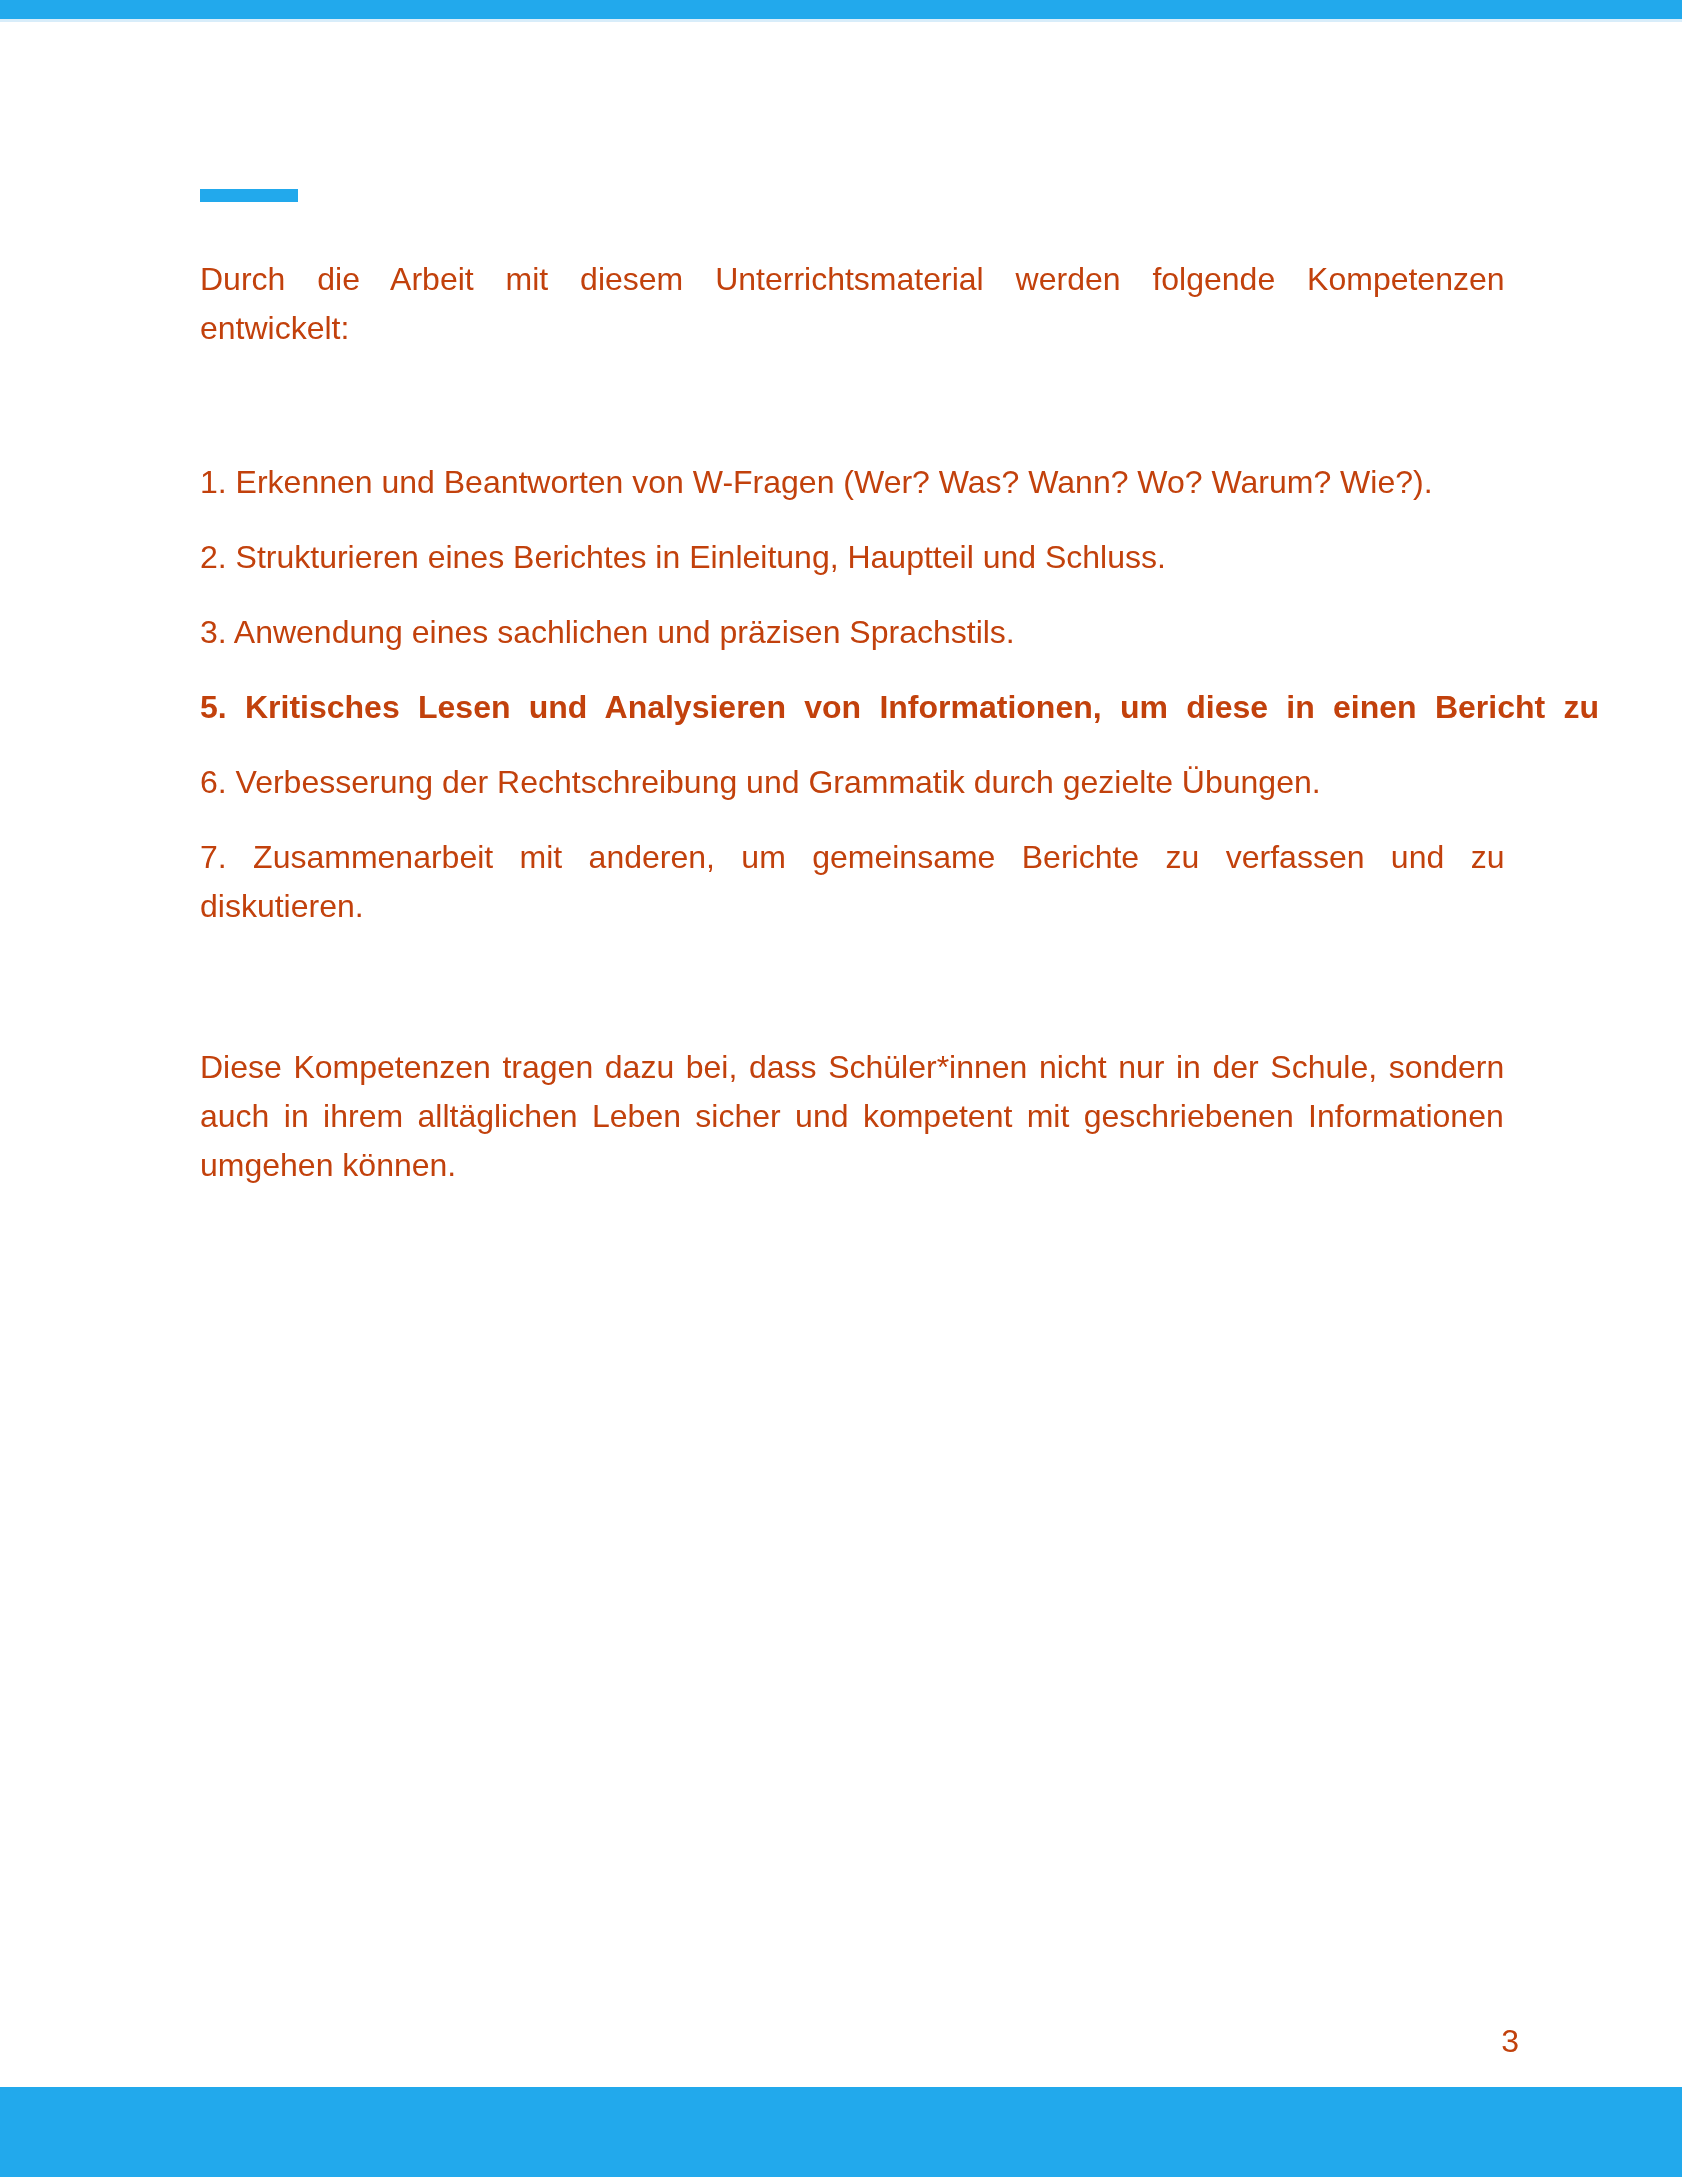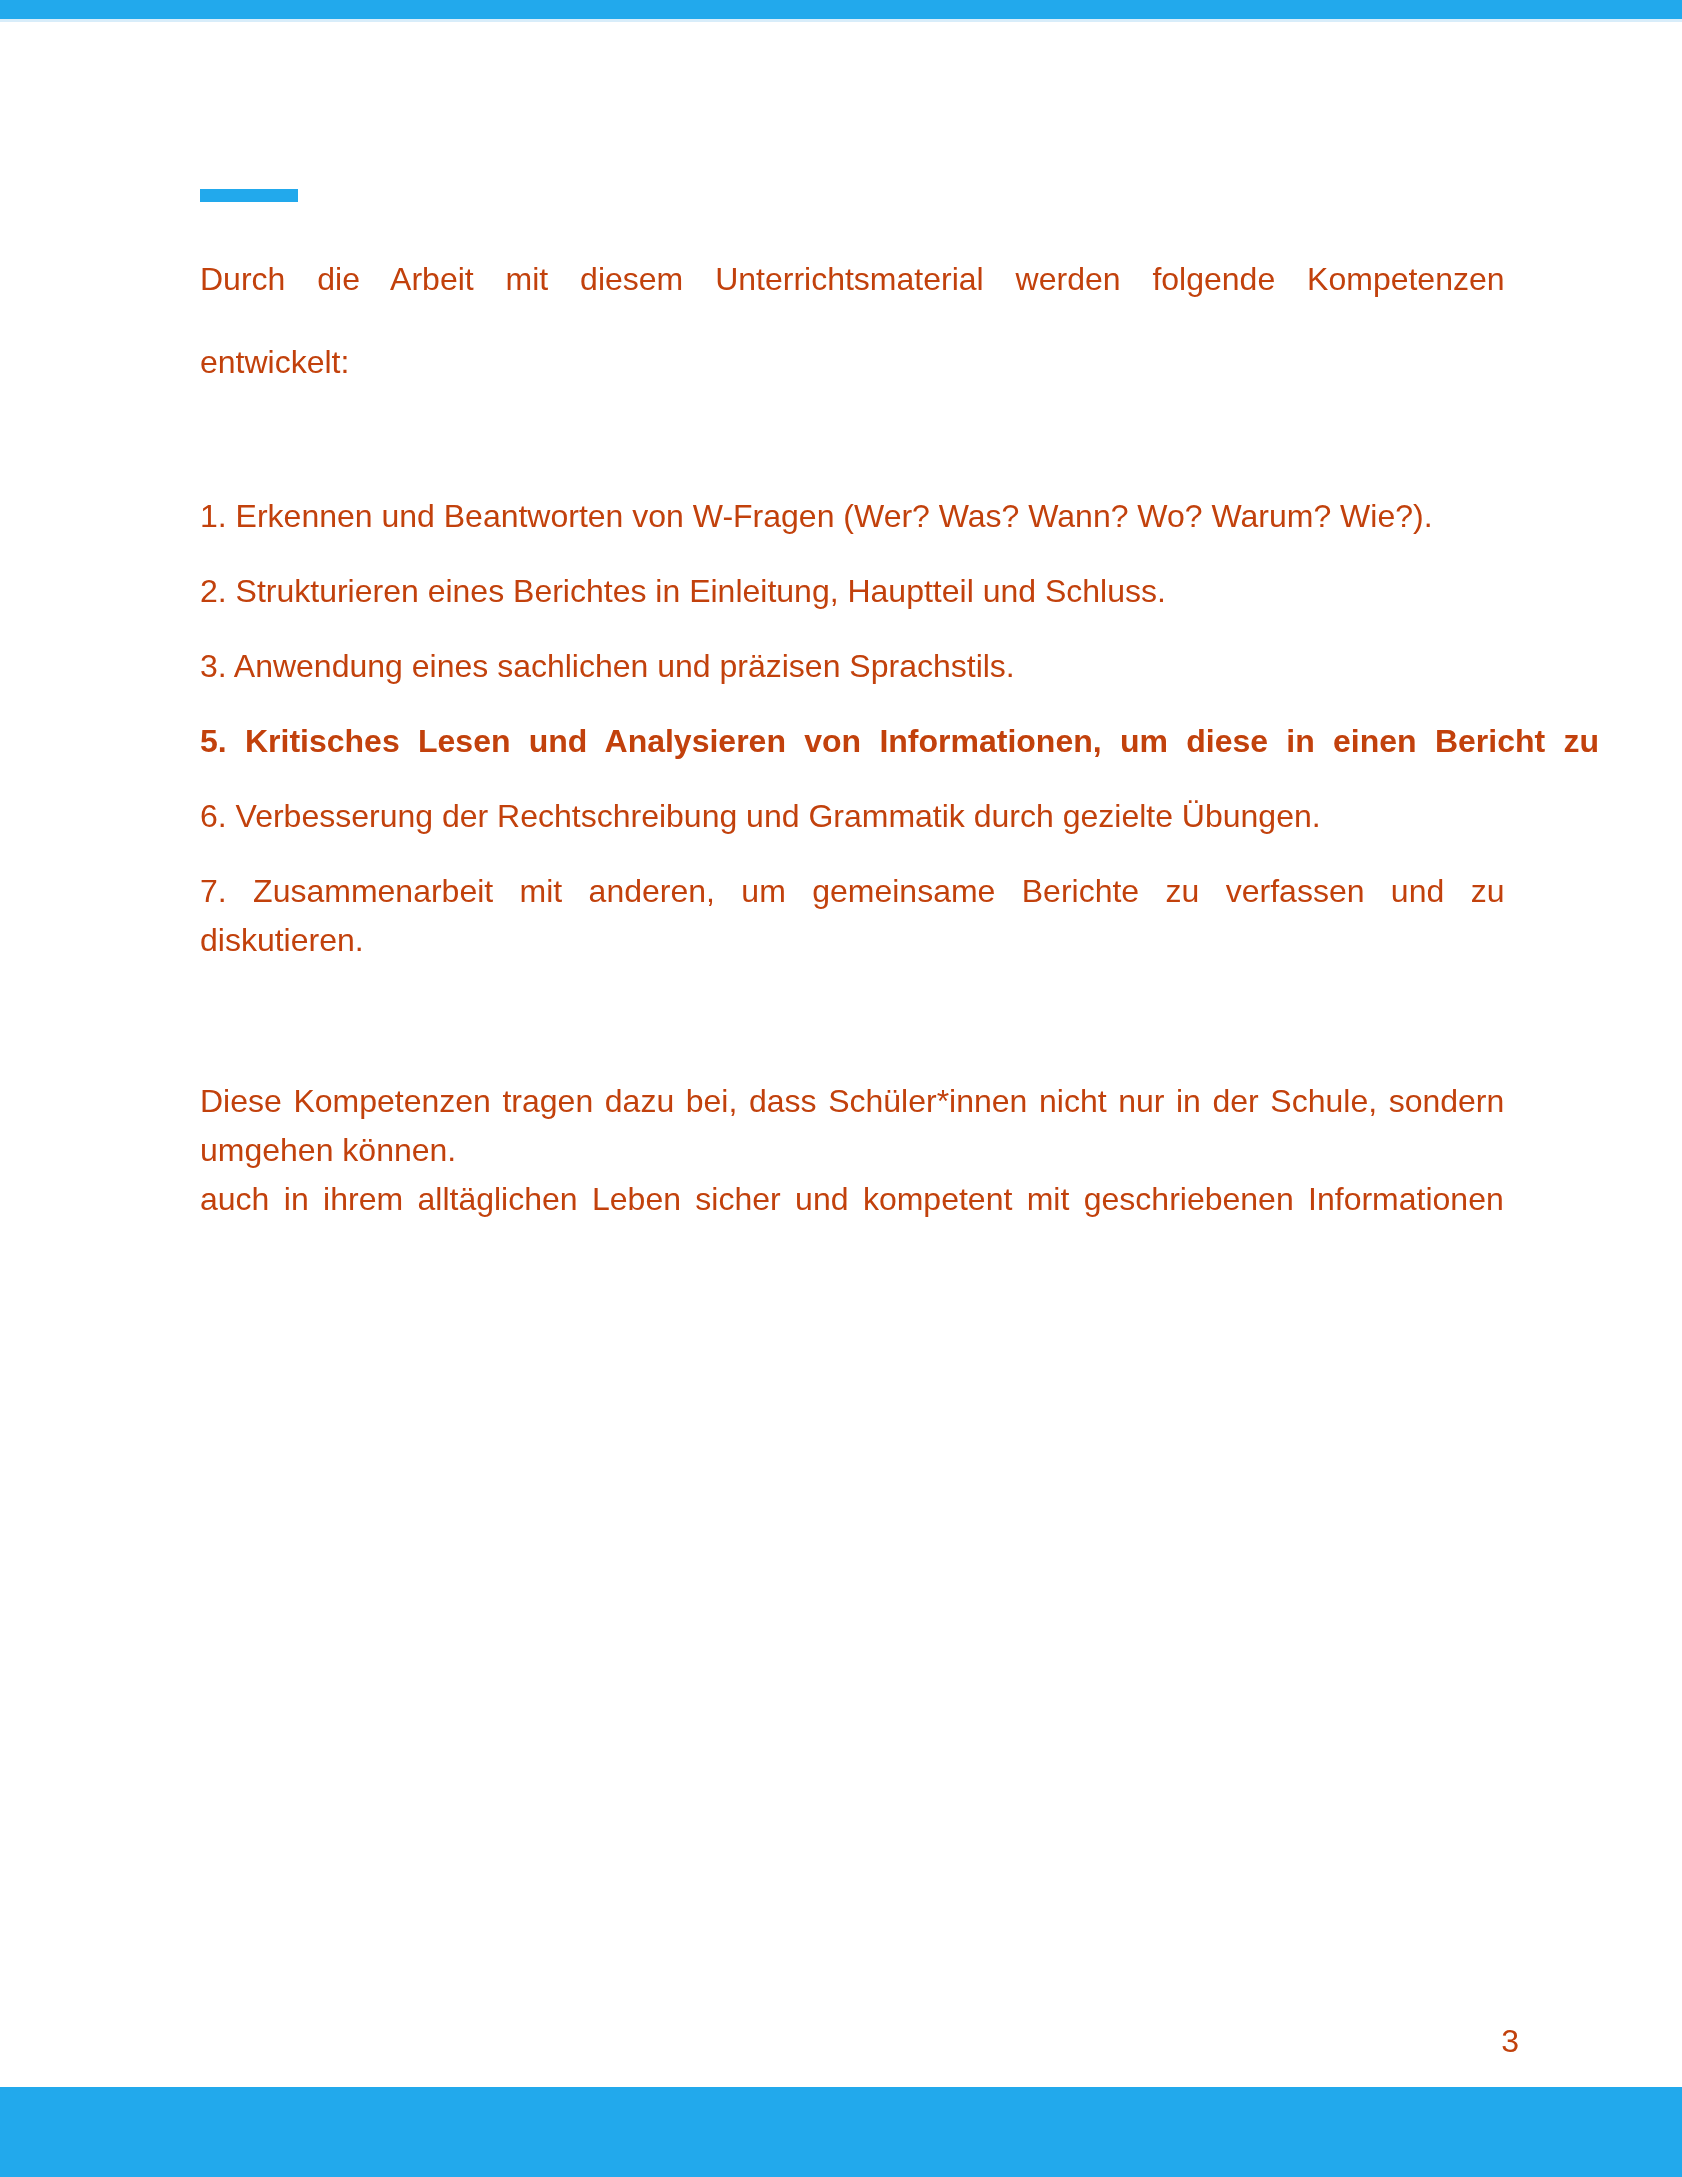--- a/index.html
+++ b/index.html
@@ -66,21 +66,21 @@
 
   <div class="topbar" style="background-color: rgb(34, 169, 236);"></div>
   <div class="topbar-underline" style="background-color: rgb(168, 216, 243);"></div>
 
   <div class="content">
 
     <div class="accent" style="background-color: rgb(34, 169, 236);"></div>
 
     <p class="para intro">
       <span class="line stretch" style="display: block; word-spacing: 23px;">Durch die Arbeit mit diesem Unterrichtsmaterial werden folgende Kompetenzen</span>
-      <span class="line" style="display: block; margin-top: 34px;">entwickelt:</span>
+      <span class="line" style="display: block;">entwickelt:</span>
     </p>
 
     <div class="list">
       <div class="para list-item">
         <span class="line" style="display: block;">1. Erkennen und Beantworten von W-Fragen (Wer? Was? Wann? Wo? Warum? Wie?).</span>
       </div>
       <div class="para list-item">
         <span class="line" style="display: block;">2. Strukturieren eines Berichtes in Einleitung, Hauptteil und Schluss.</span>
       </div>
       <div class="para list-item">
@@ -93,22 +93,22 @@
         <span class="line" style="display: block;">6. Verbesserung der Rechtschreibung und Grammatik durch gezielte Übungen.</span>
       </div>
       <div class="para list-item">
         <span class="line stretch" style="display: block; word-spacing: 17.5px;">7. Zusammenarbeit mit anderen, um gemeinsame Berichte zu verfassen und zu</span>
         <span class="line" style="display: block;">diskutieren.</span>
       </div>
     </div>
 
     <p class="para closing">
       <span class="line stretch" style="display: block; word-spacing: 2.7px;">Diese Kompetenzen tragen dazu bei, dass Schüler*innen nicht nur in der Schule, sondern</span>
+      <span class="line stretch" style="display: block; word-spacing: 5.5px;">auch in ihrem alltäglichen Leben sicher und kompetent mit geschriebenen Informationen</span>
       <span class="line" style="display: block;">umgehen können.</span>
-      <span class="line stretch" style="display: block; word-spacing: 5.5px;">auch in ihrem alltäglichen Leben sicher und kompetent mit geschriebenen Informationen</span>
     </p>
 
   </div>
 
   <div class="page-number">3</div>
 
   <div class="bottombar" style="background-color: rgb(34, 169, 236);"></div>
 
 </div>
 

